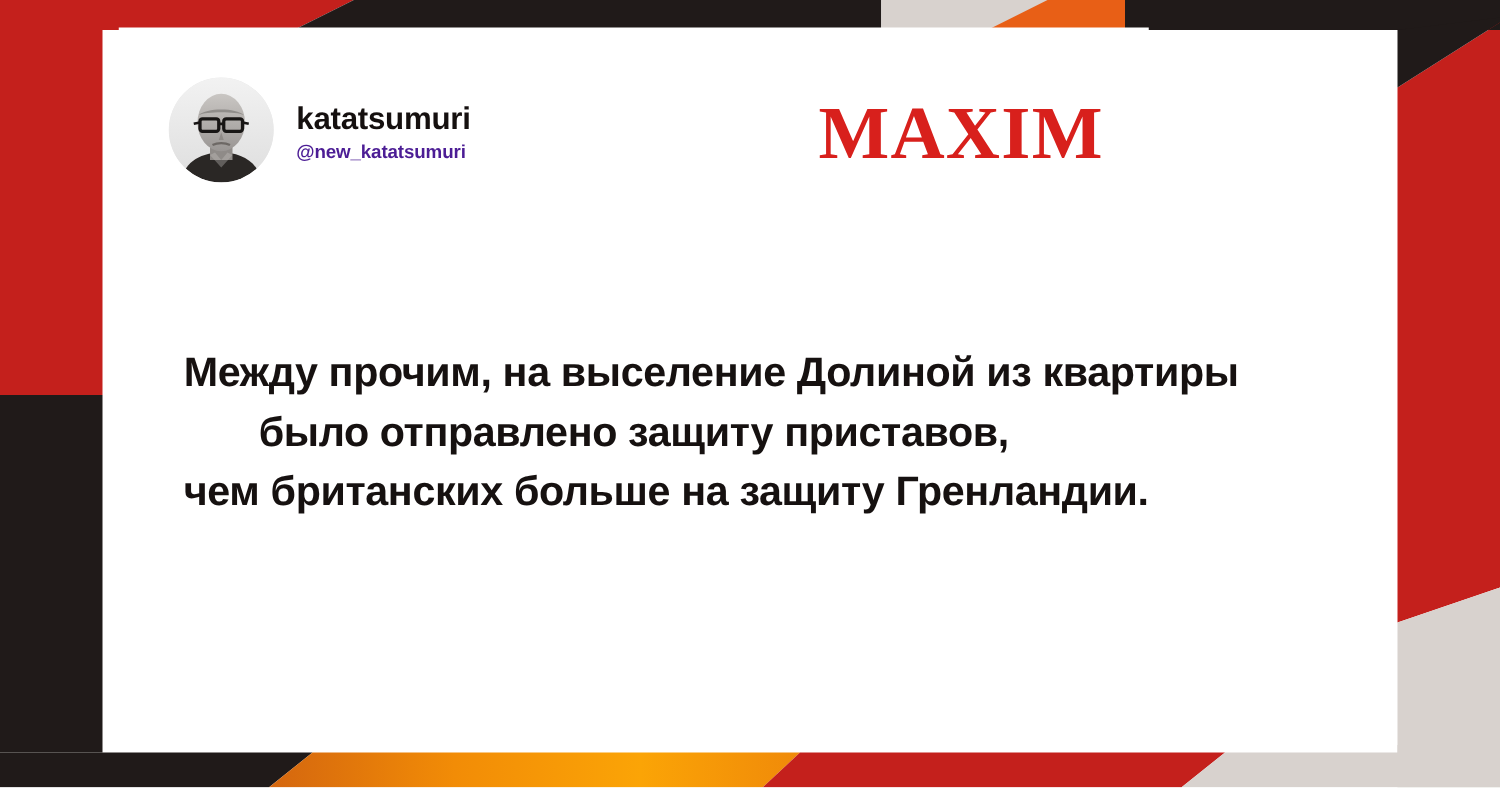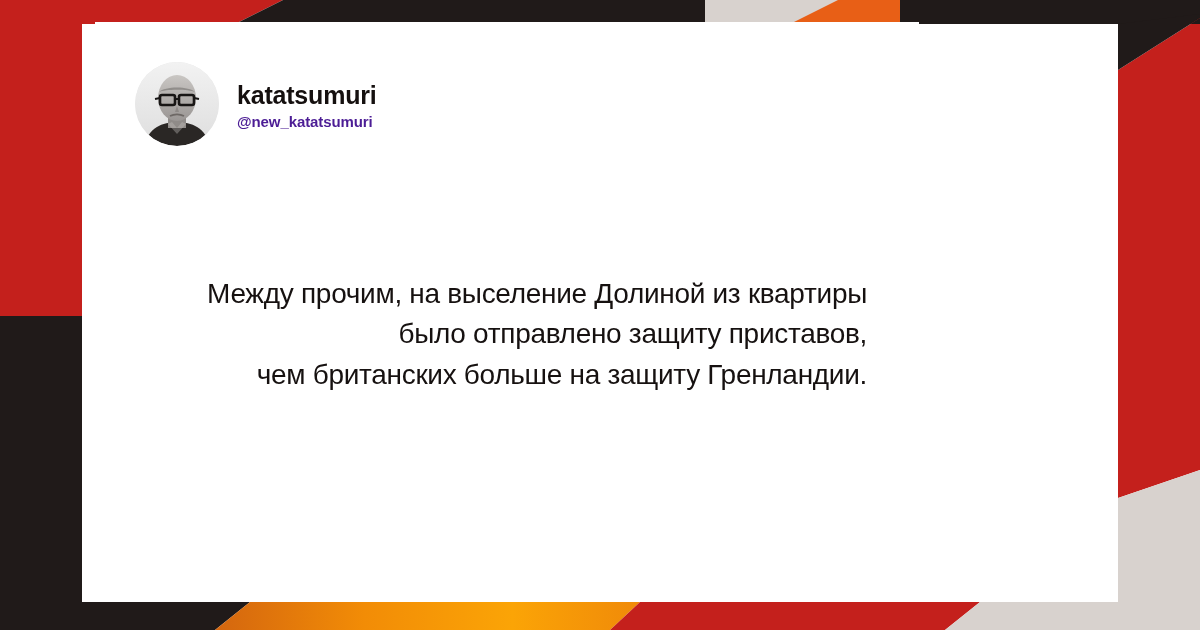--- a/index.html
+++ b/index.html
@@ -110,27 +110,26 @@
 
   
   .quote {
     position: absolute;
     left: 52px;
     right: 52px;
     top: 252px;
     text-align: center;
   }
   .quote-line {
-    font-size: 28px;
-    font-weight: 400;
+    font-size: 33px;
+    font-weight: 700;
     color: #161110;
     line-height: 1.44;
     letter-spacing: -0.3px;
     white-space: nowrap;
-    text-align: right;
   }
 </style>
 </head>
 <body>
 
 <div id="stage">
 
   <div id="bg">
     <svg viewBox="0 0 1200 630" xmlns="http://www.w3.org/2000/svg">
       <defs>
@@ -222,20 +221,21 @@
               <path d="M33 62 L42 72 L51 62 L47 60 L42 66 L37 60 Z" fill="#c9c6c3" opacity="0.35"></path>
             </g>
           </svg>
         </div>
         <div class="author-text">
           <div class="author-name">katatsumuri</div>
           <div class="author-handle">@new_katatsumuri</div>
         </div>
       </div>
 
+      <div class="brand-logo">MAXIM</div>
     </div>
 
     <div class="quote">
       <div class="quote-line">Между прочим, на выселение Долиной из квартиры</div>
       <div class="quote-line">было отправлено защиту приставов,</div>
       <div class="quote-line">чем британских больше на защиту Гренландии.</div>
     </div>
 
   </div>
 </div>

